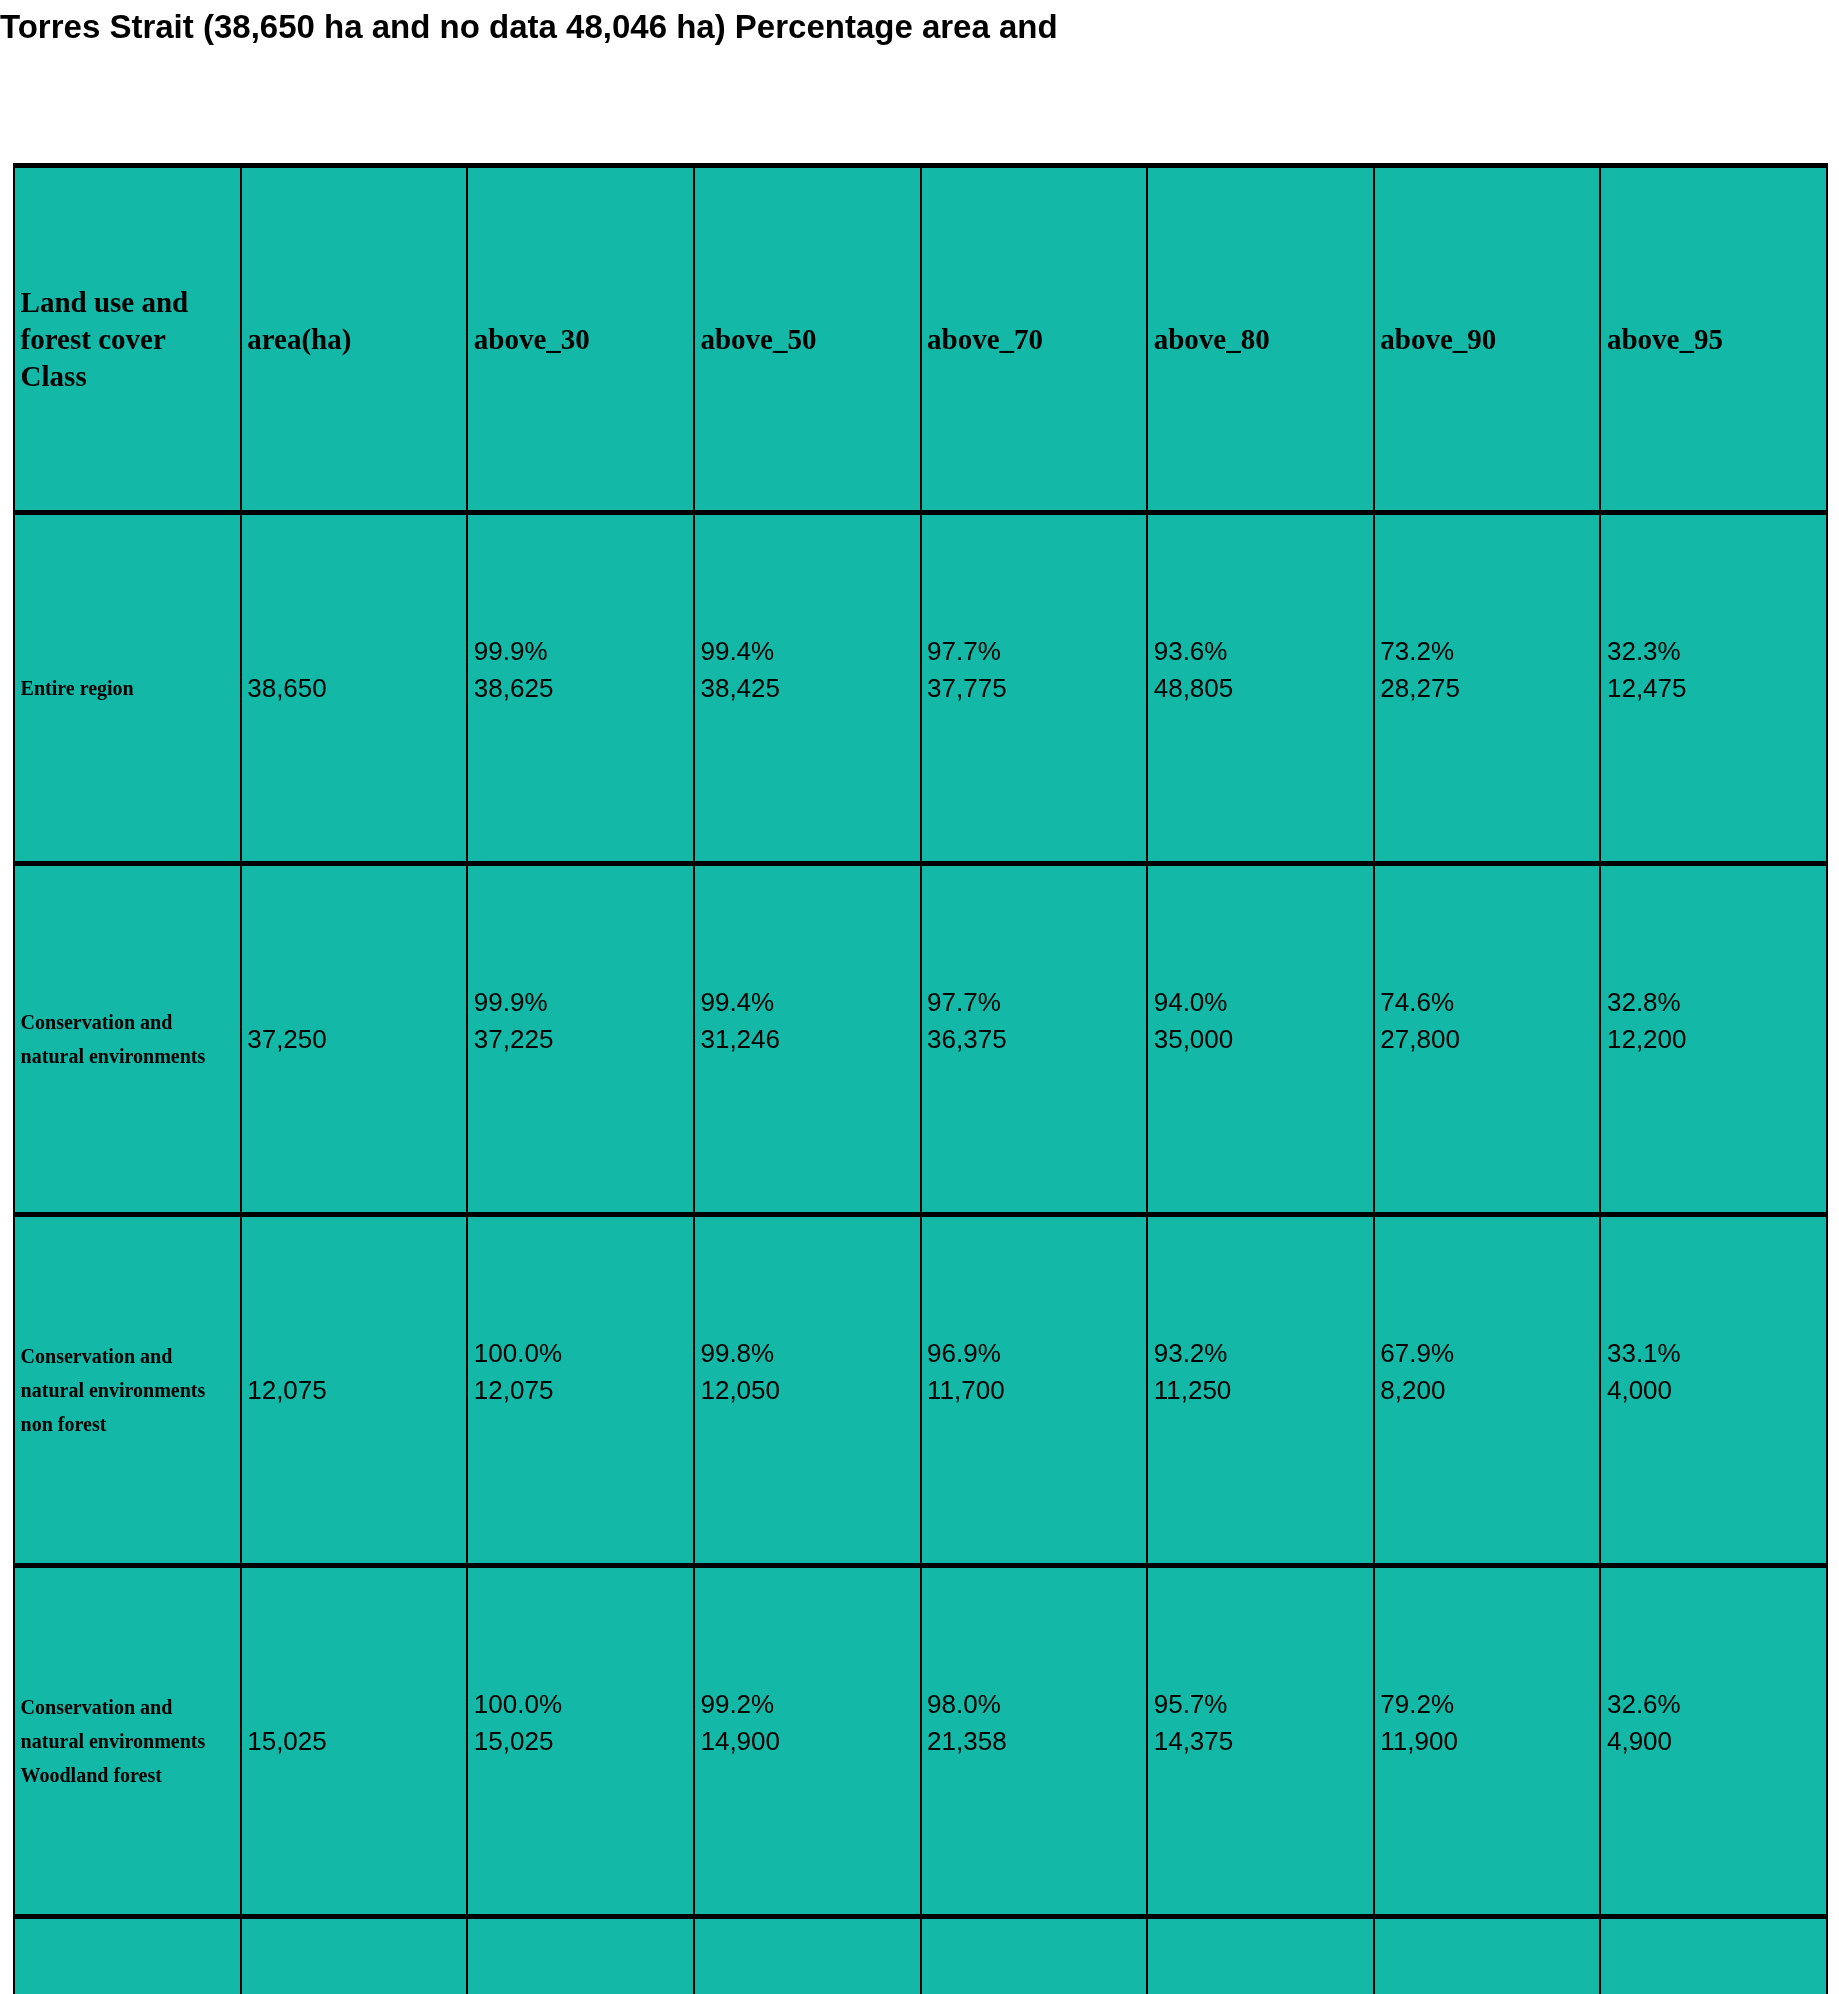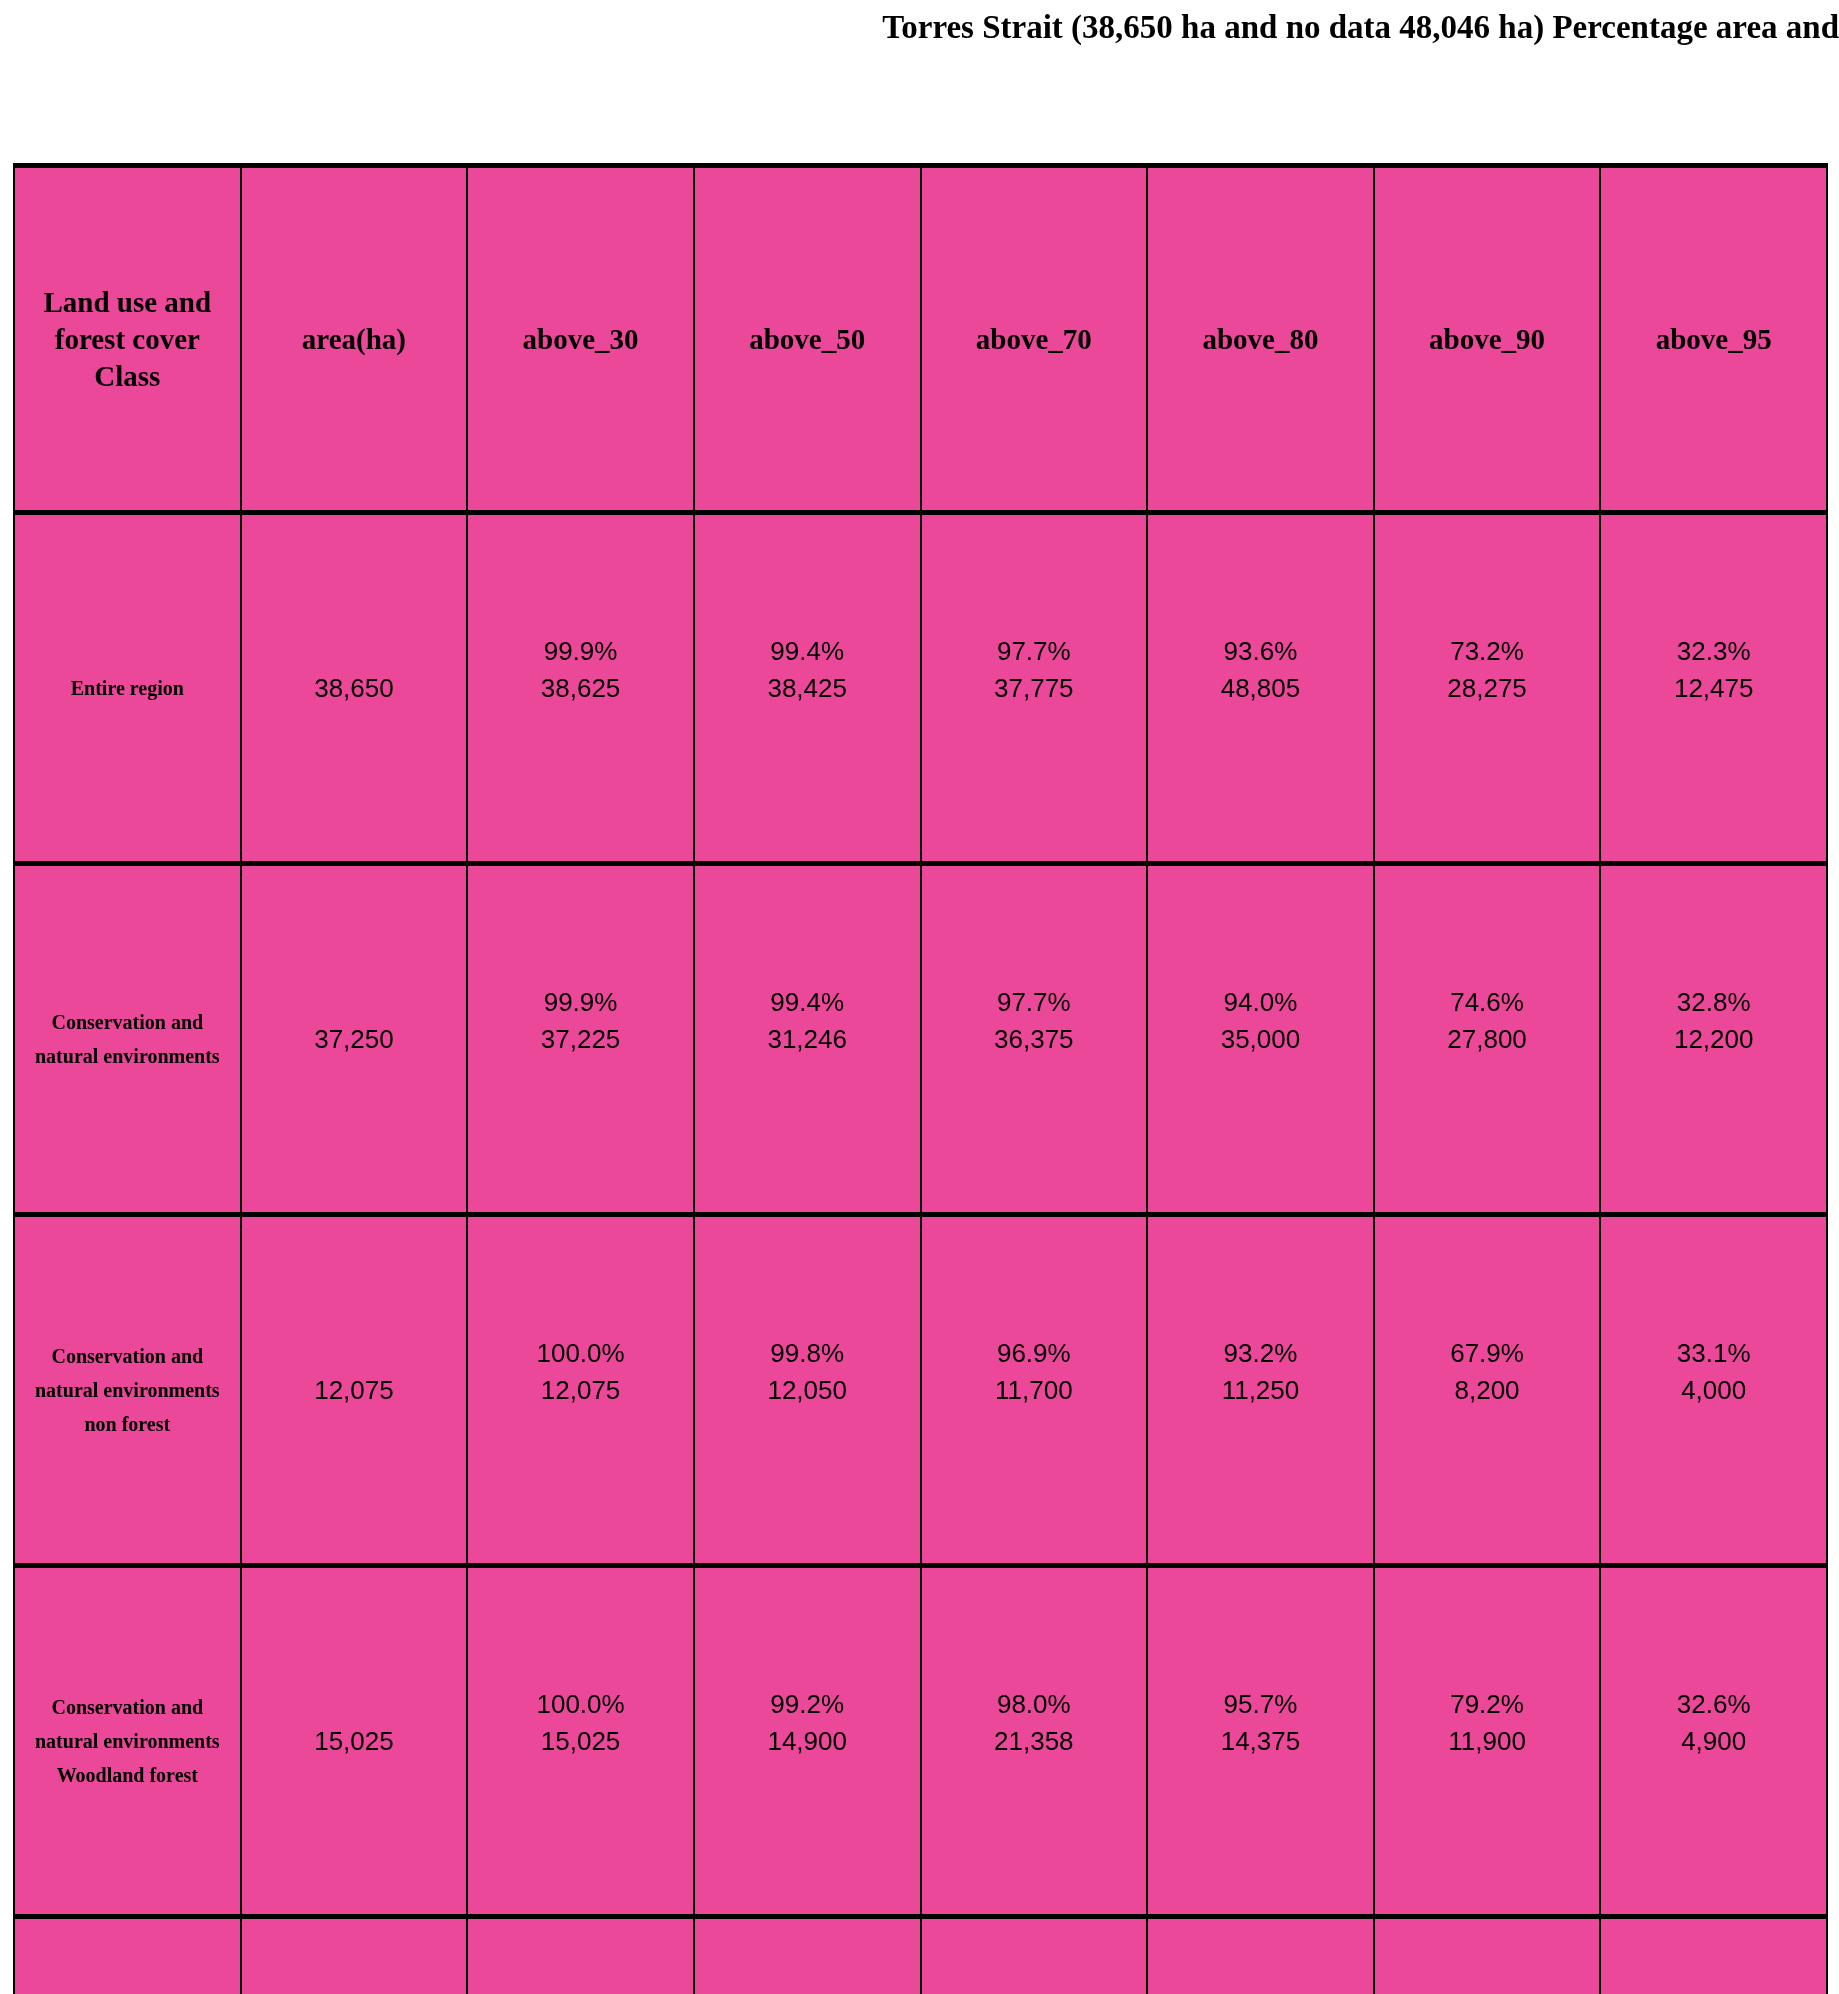--- a/index.html
+++ b/index.html
@@ -1,27 +1,27 @@
 <!DOCTYPE html>
 <html style="font-size:6.4px"><head>
 <meta charset="utf-8">
 <style>
   html,body{margin:0;padding:0;background:#fff;}
   .page{position:relative;width:1839px;height:2549px;background:#ffffff;overflow:hidden;
         font-family:"Liberation Sans",sans-serif;color:#000;}
 
   
-  .title{position:absolute;top:7.2px;left:0;width:100%;text-align:right;
-         font-family:Liberation Serif, serif;font-weight:700;font-size:33px;line-height:40px;}
+  .title{position:absolute;top:7.2px;left:0;width:100%;text-align:left;
+         font-family:Liberation Sans, sans-serif;font-weight:700;font-size:33px;line-height:40px;}
 
   
   table.report{position:absolute;left:13px;top:163px;width:1815px;border-collapse:collapse;table-layout:fixed;}
   table.report th,table.report td{
       border:2.4px solid #000;border-top-width:5.2px;border-bottom-width:5.2px;
-      text-align:center;vertical-align:middle;padding:0 5.6px;background:#ec4899;}
+      text-align:left;vertical-align:middle;padding:0 5.6px;background:#14b8a6;}
   table.report th{height:342px;font-family:"Liberation Serif","DejaVu Serif",serif;
       font-weight:700;font-size:29px;line-height:37px;}
   td.cls{height:346px;font-family:"Liberation Serif","DejaVu Serif",serif;
       font-weight:700;font-size:20px;line-height:34px;}
   td.num{height:346px;font-family:"Liberation Sans",sans-serif;font-size:26px;line-height:37px;}
   .pair{transform:translateY(-18.4px);}
   .pair div{line-height:37px;}
 </style>
 </head>
 <body>

